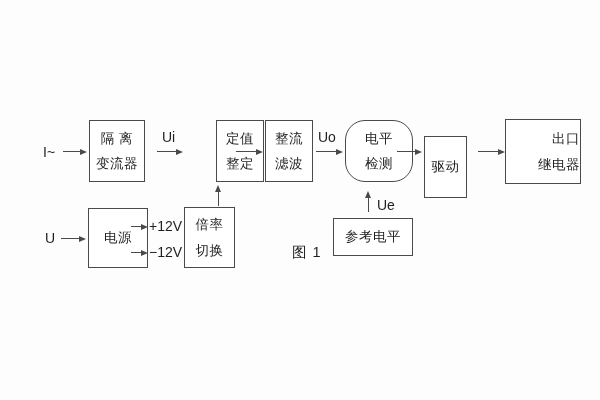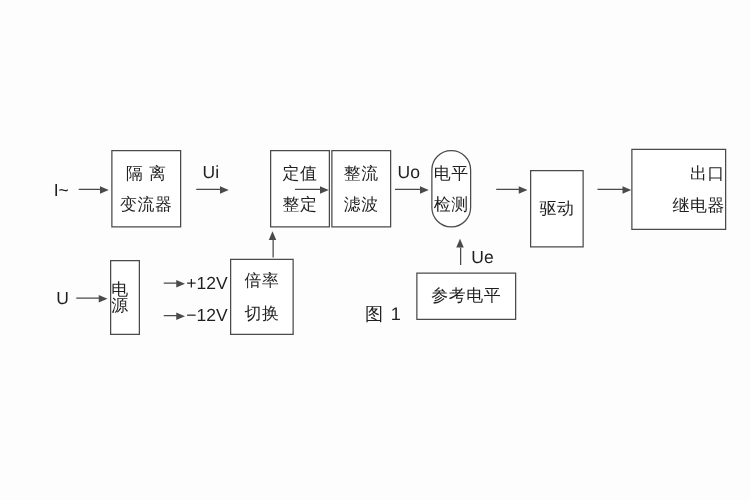--- a/index.html
+++ b/index.html
@@ -19,25 +19,25 @@
     position:absolute;box-sizing:border-box;
     border:1.5px solid var(--line);background:#fff;
     display:flex;flex-direction:column;justify-content:center;align-items:center;
     gap:12px;font-size:13.5px;letter-spacing:0.5px;line-height:1;
     color:var(--text);
   }
   
   .b-isolation{left:89px;top:120px;width:56px;height:62px;}
   .b-setting{left:185px;top:120px;width:48px;height:62px;margin-left:31px;}
   .b-rectifier{left:265px;top:120px;width:48px;height:62px;}
-  .b-level{left:345px;top:120px;width:32px;height:62px;border-radius:20px;}
+  .b-level{left:345px;top:120px;width:68px;height:62px;border-radius:20px;}
   .b-drive{left:424px;top:136px;width:43px;height:62px;}
   .b-relay{left:505px;top:119px;width:76px;height:65px;align-items:flex-end;}
   
-  .b-power{left:88px;top:208px;width:24px;height:60px;justify-content:center;}
+  .b-power{left:88px;top:208px;width:60px;height:60px;justify-content:center;}
   .b-ratio{left:184px;top:207px;width:51px;height:61px;}
   .b-reference{left:333px;top:218px;width:80px;height:38px;gap:0;}
   
   .arr-h{position:absolute;height:0;border-top:1.4px solid var(--line);}
   .arr-h::after{
     content:'';position:absolute;right:-6px;top:-3.2px;
     border-left:7px solid var(--line);
     border-top:3.5px solid transparent;border-bottom:3.5px solid transparent;
   }
   .a-in{left:63px;top:151px;width:18px;}

